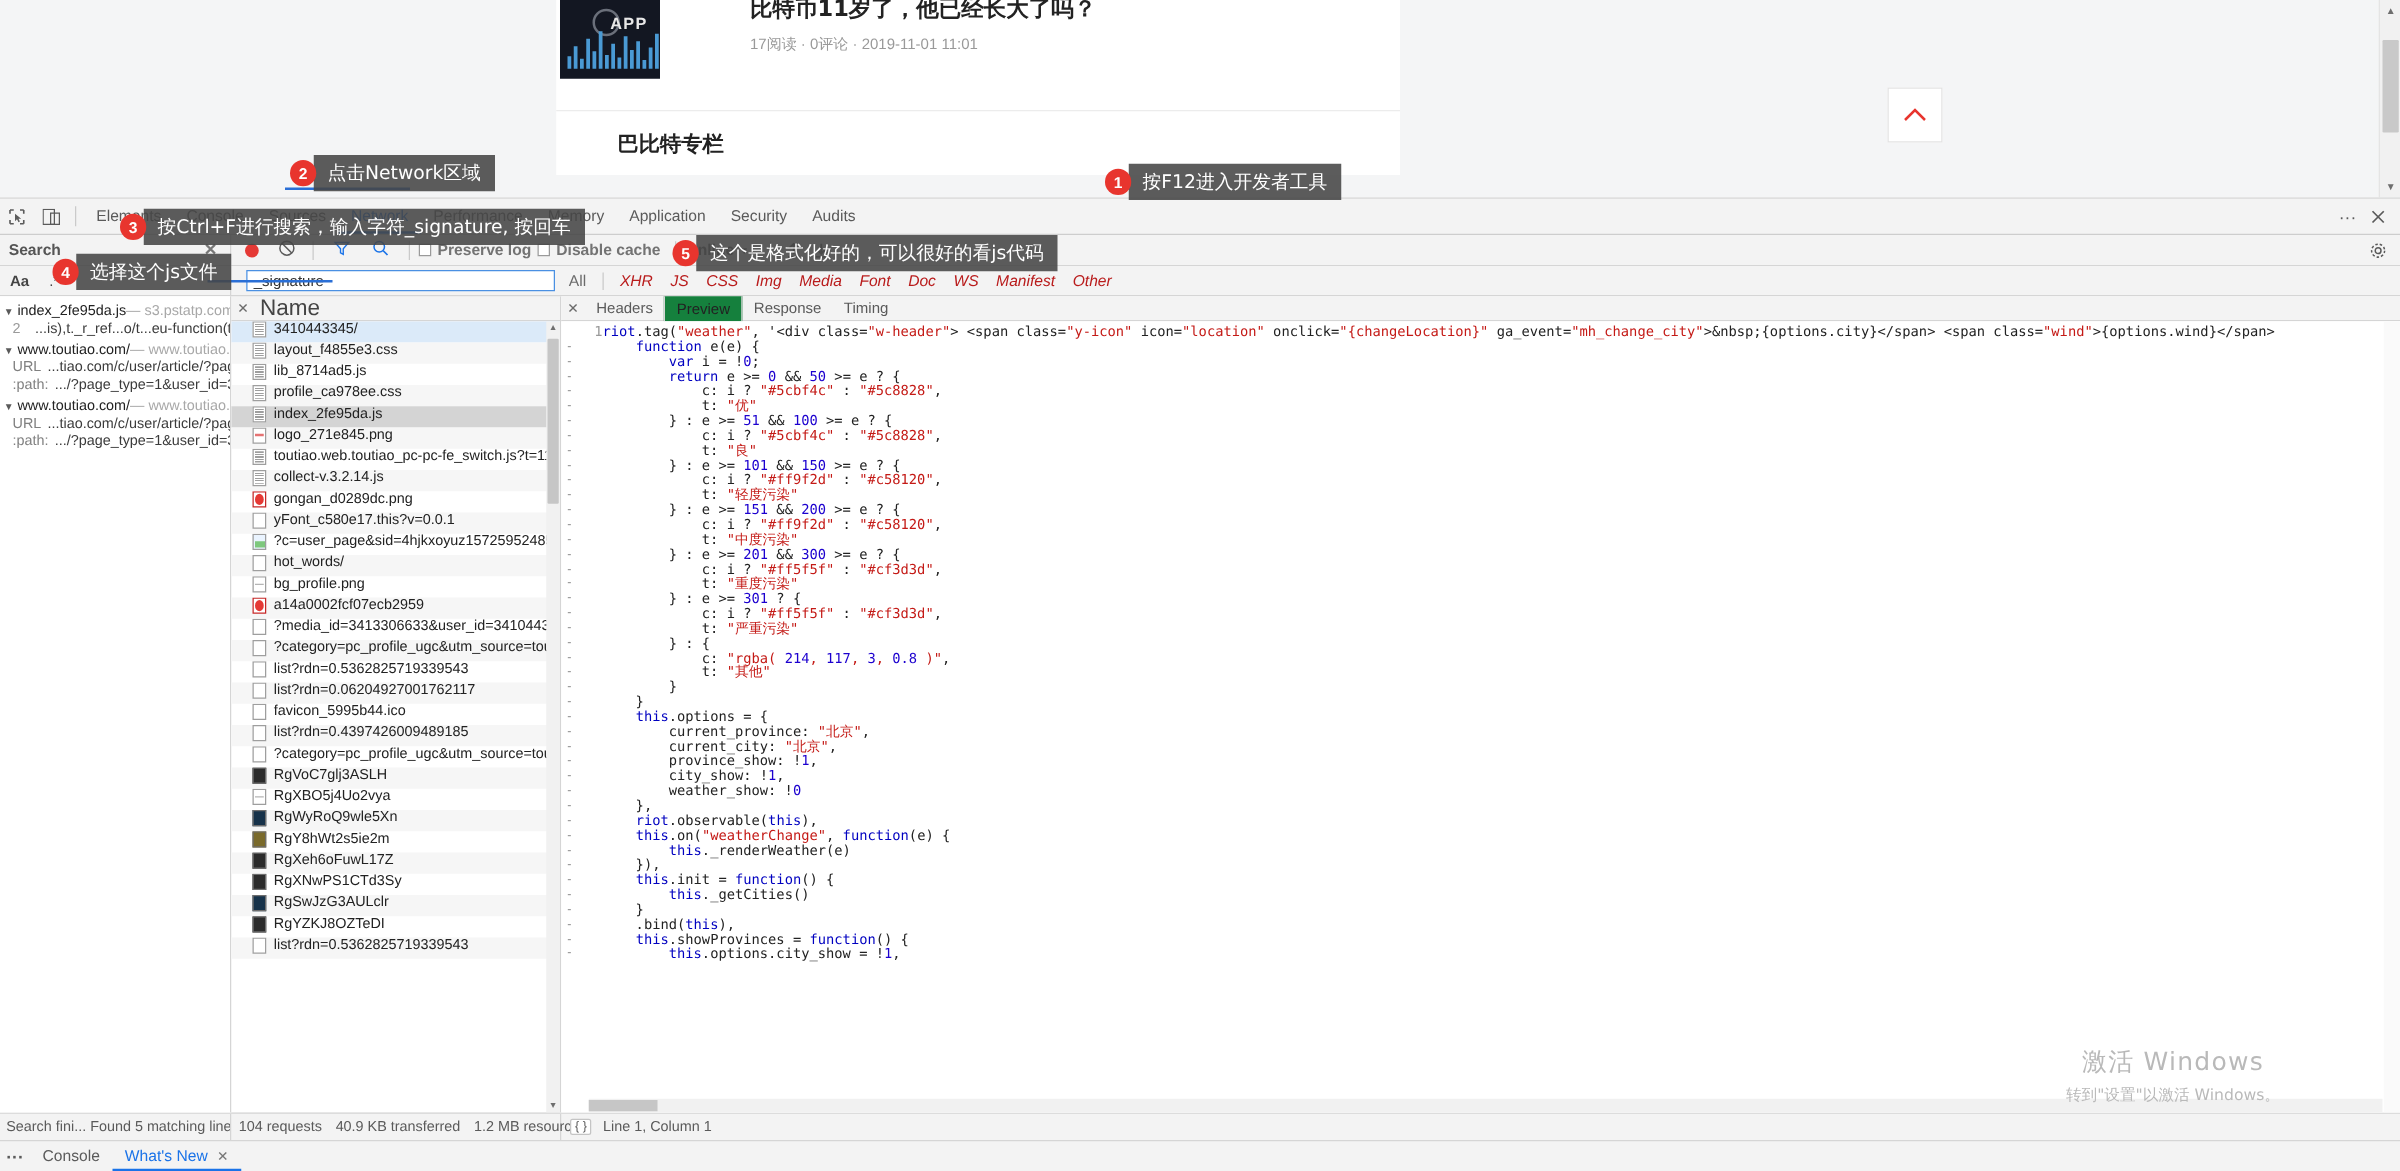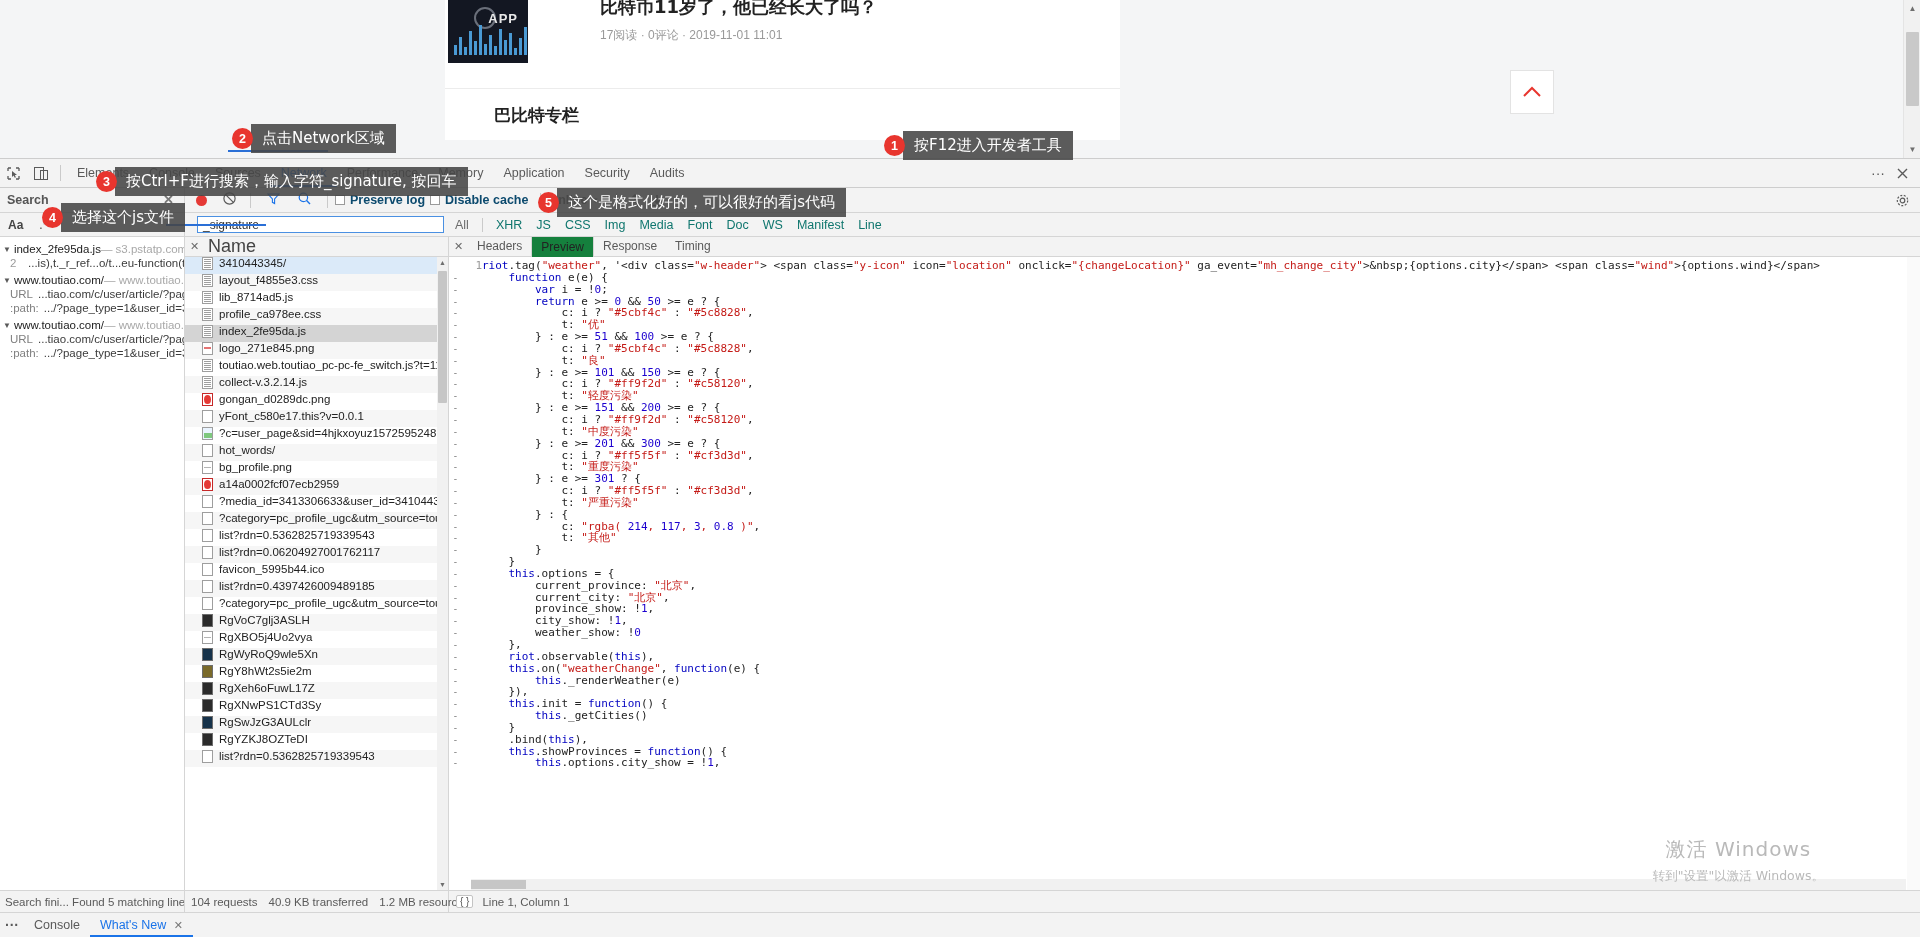--- a/index.html
+++ b/index.html
@@ -85,41 +85,41 @@
   }
   .srch-pane{ width:185px; height:25px; display:flex; align-items:center; border-right:1px solid #d5d5d5; position:relative;}
   .srch-label{ padding-left:7px; color:#555; font-size:12.5px;}
   .srch-close{ position:absolute; right:10px; top:4px; color:#777; font-size:13px;}
   .rec-dot{ width:11px; height:11px; border-radius:50%; background:#e53935; margin:0 9px 0 11px;}
   .clear-ico{ margin:0 7px; }
   .tool-sep{ width:1px; height:15px; background:#cacaca; margin:0 7px;}
   .filter-ico{ margin:0 9px; }
   .search-ico{ margin:0 9px; }
   .cbx{ width:10px; height:10px; border:1px solid #9a9a9a; background:#fff; display:inline-block; vertical-align:-1px; margin-right:5px;}
-  .chk-label{ color:#0c4a6e; font-size:12.5px; margin-right:5px; white-space:nowrap;}
+  .chk-label{ color:#737373; font-size:12.5px; margin-right:5px; white-space:nowrap;}
   .throttle{ color:#5a5a5a; font-size:12.5px; margin-right:4px;}
   .caret{ color:#5a5a5a; font-size:8px; margin-right:10px;}
   .updown{ width:22px; height:24px; display:flex; align-items:center; justify-content:center;}
   .row2-right{ position:absolute; right:4px; top:0; height:24px; display:flex; align-items:center;}
 
   
   .dt-row3{
     height:24px; background:#f3f3f3; border-bottom:1px solid #d5d5d5;
     display:flex; align-items:center; flex:none; position:relative;
   }
   .sr-pane3{ width:185px; height:24px; display:flex; align-items:center; border-right:1px solid #d5d5d5;}
   .aa-btn{ margin-left:8px; font-weight:bold; font-size:12px; color:#444;}
   .re-btn{ margin-left:16px; font-size:12px; color:#444;}
   .srch-field{
     margin-left:12px; width:247px; height:17px; background:#fff; border:1px solid #4a90e2;
     font-size:12px; color:#333; padding:0 5px; line-height:17px;
   }
   .type-all{ margin-left:4px; color:#6b6b6b; font-size:12.5px; padding:1px 7px;}
   .type-sep{ width:1px; height:14px; background:#cacaca; margin:0 6px;}
-  .type-item{ color:#0f766e; font-size:12.5px; padding:0 7px;}
+  .type-item{ color:#b91c1c; font-size:12.5px; padding:0 7px;font-style:italic;}
 
   
   .dt-body{ flex:1; display:flex; min-height:0; }
   .search-results{
     width:185px; background:#fff; border-right:1px solid #d5d5d5; overflow:hidden;
     font-size:11.5px; padding-top:2px; position:relative;
   }
   .sr-group{ padding:3px 0 0 0; }
   .sr-head{ display:flex; align-items:center; padding:1px 0 1px 3px; white-space:nowrap; overflow:hidden;}
   .sr-tri{ color:#5a5a5a; font-size:8px; margin-right:3px;}
@@ -392,21 +392,21 @@
     <span class="type-sep"></span>
     <span class="type-item">XHR</span>
     <span class="type-item">JS</span>
     <span class="type-item">CSS</span>
     <span class="type-item">Img</span>
     <span class="type-item">Media</span>
     <span class="type-item">Font</span>
     <span class="type-item">Doc</span>
     <span class="type-item">WS</span>
     <span class="type-item">Manifest</span>
-    <span class="type-item">Line</span>
+    <span class="type-item">Other</span>
   </div>
 
   <div class="dt-body">
 
     <div class="search-results">
       <div class="sr-group">
         <div class="sr-head">
           <span class="sr-tri">▼</span>
           <span class="sr-file">index_2fe95da.js</span>
           <span class="sr-dim"> — s3.pstatp.com/to...</span>

